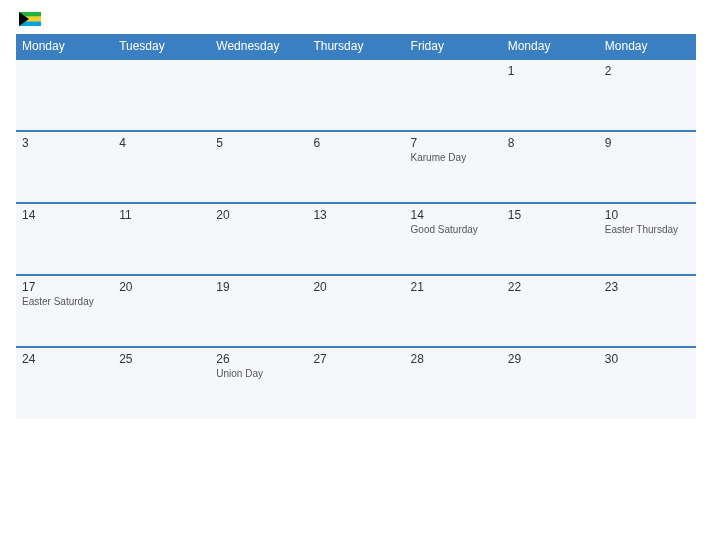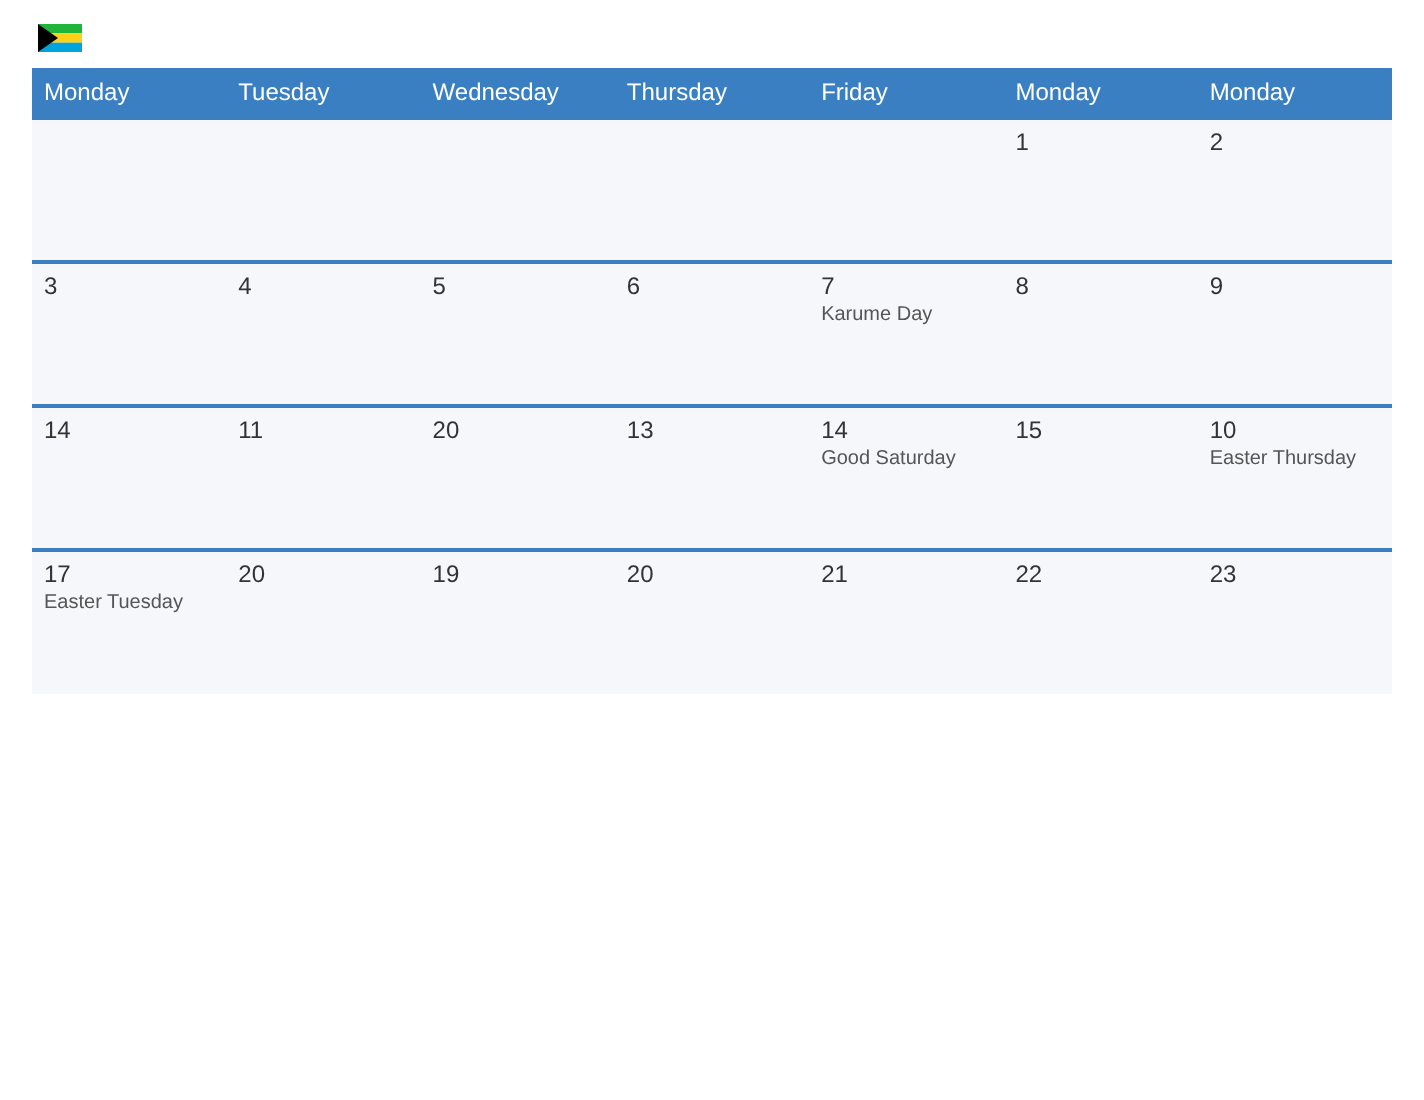--- a/index.html
+++ b/index.html
@@ -178,36 +178,60 @@
             <span class="day-number">15</span>
           </td>
           <td>
             <span class="day-number">10</span>
             <span class="holiday-name">Easter Thursday</span>
           </td>
         </tr>
         <tr>
           <td>
             <span class="day-number">17</span>
-            <span class="holiday-name">Easter Tuesday</span>
+            <span class="holiday-name">Easter Saturday</span>
           </td>
           <td>
             <span class="day-number">20</span>
           </td>
           <td>
             <span class="day-number">19</span>
           </td>
           <td>
             <span class="day-number">20</span>
           </td>
           <td>
             <span class="day-number">21</span>
           </td>
           <td>
             <span class="day-number">22</span>
           </td>
           <td>
             <span class="day-number">23</span>
+          </td>
+        </tr>
+        <tr>
+          <td>
+            <span class="day-number">24</span>
+          </td>
+          <td>
+            <span class="day-number">25</span>
+          </td>
+          <td>
+            <span class="day-number">26</span>
+            <span class="holiday-name">Union Day</span>
+          </td>
+          <td>
+            <span class="day-number">27</span>
+          </td>
+          <td>
+            <span class="day-number">28</span>
+          </td>
+          <td>
+            <span class="day-number">29</span>
+          </td>
+          <td>
+            <span class="day-number">30</span>
           </td>
         </tr>
       </tbody>
   </table>
 </div>
 
 </body></html>

